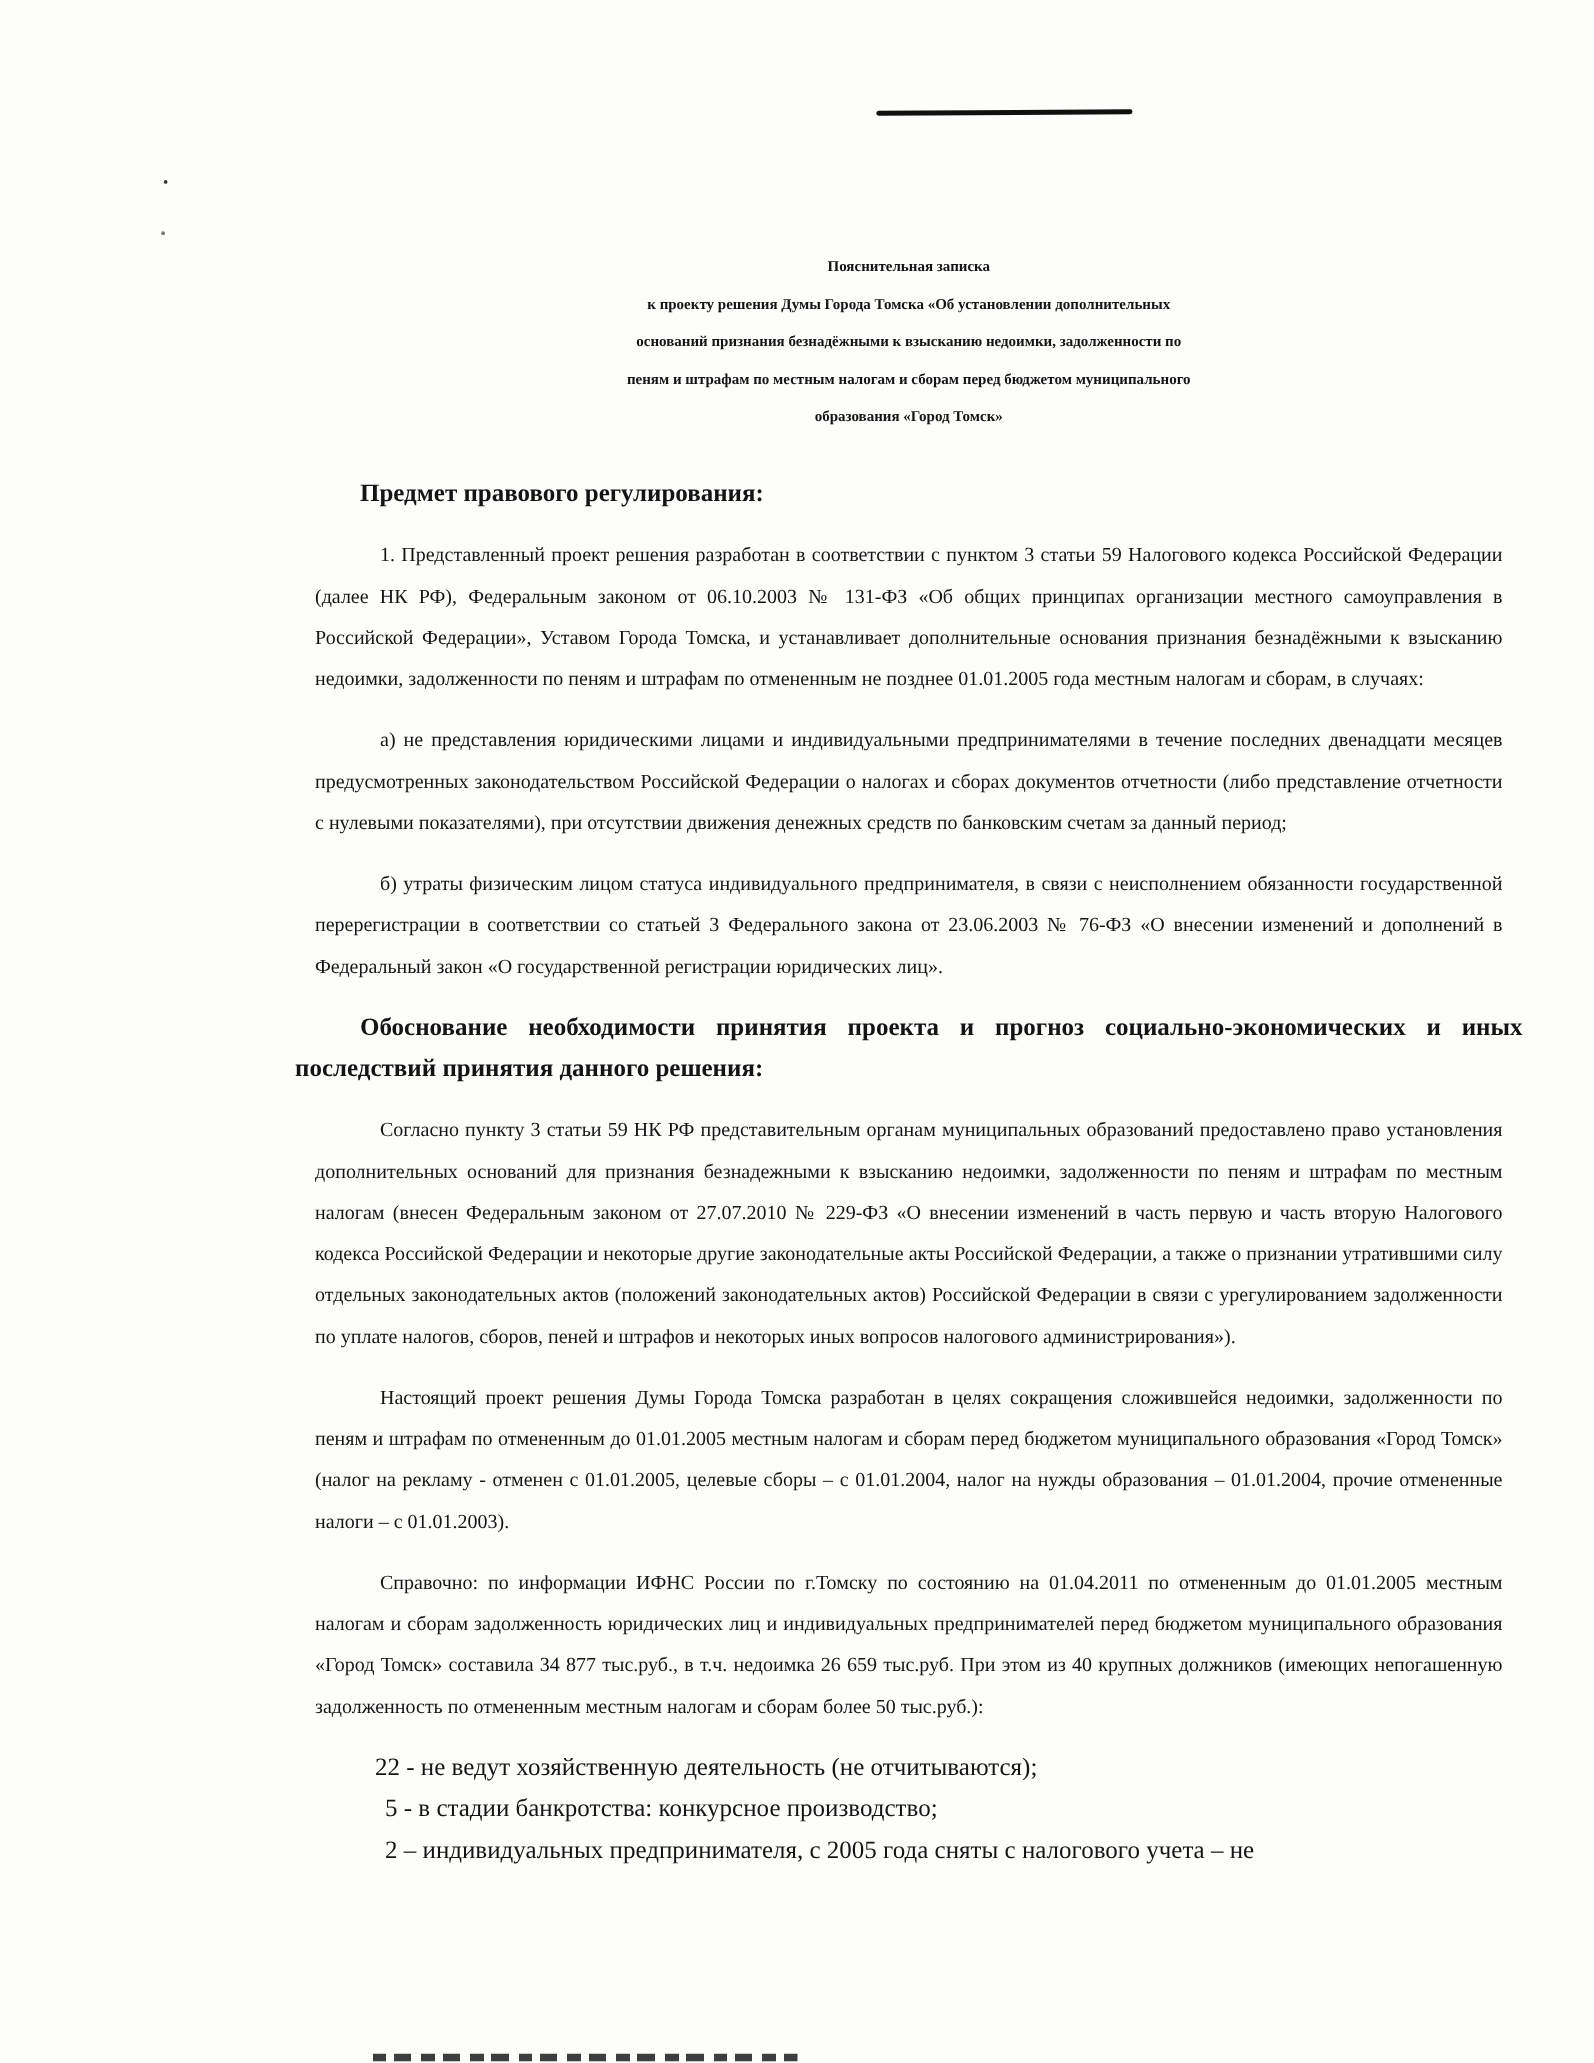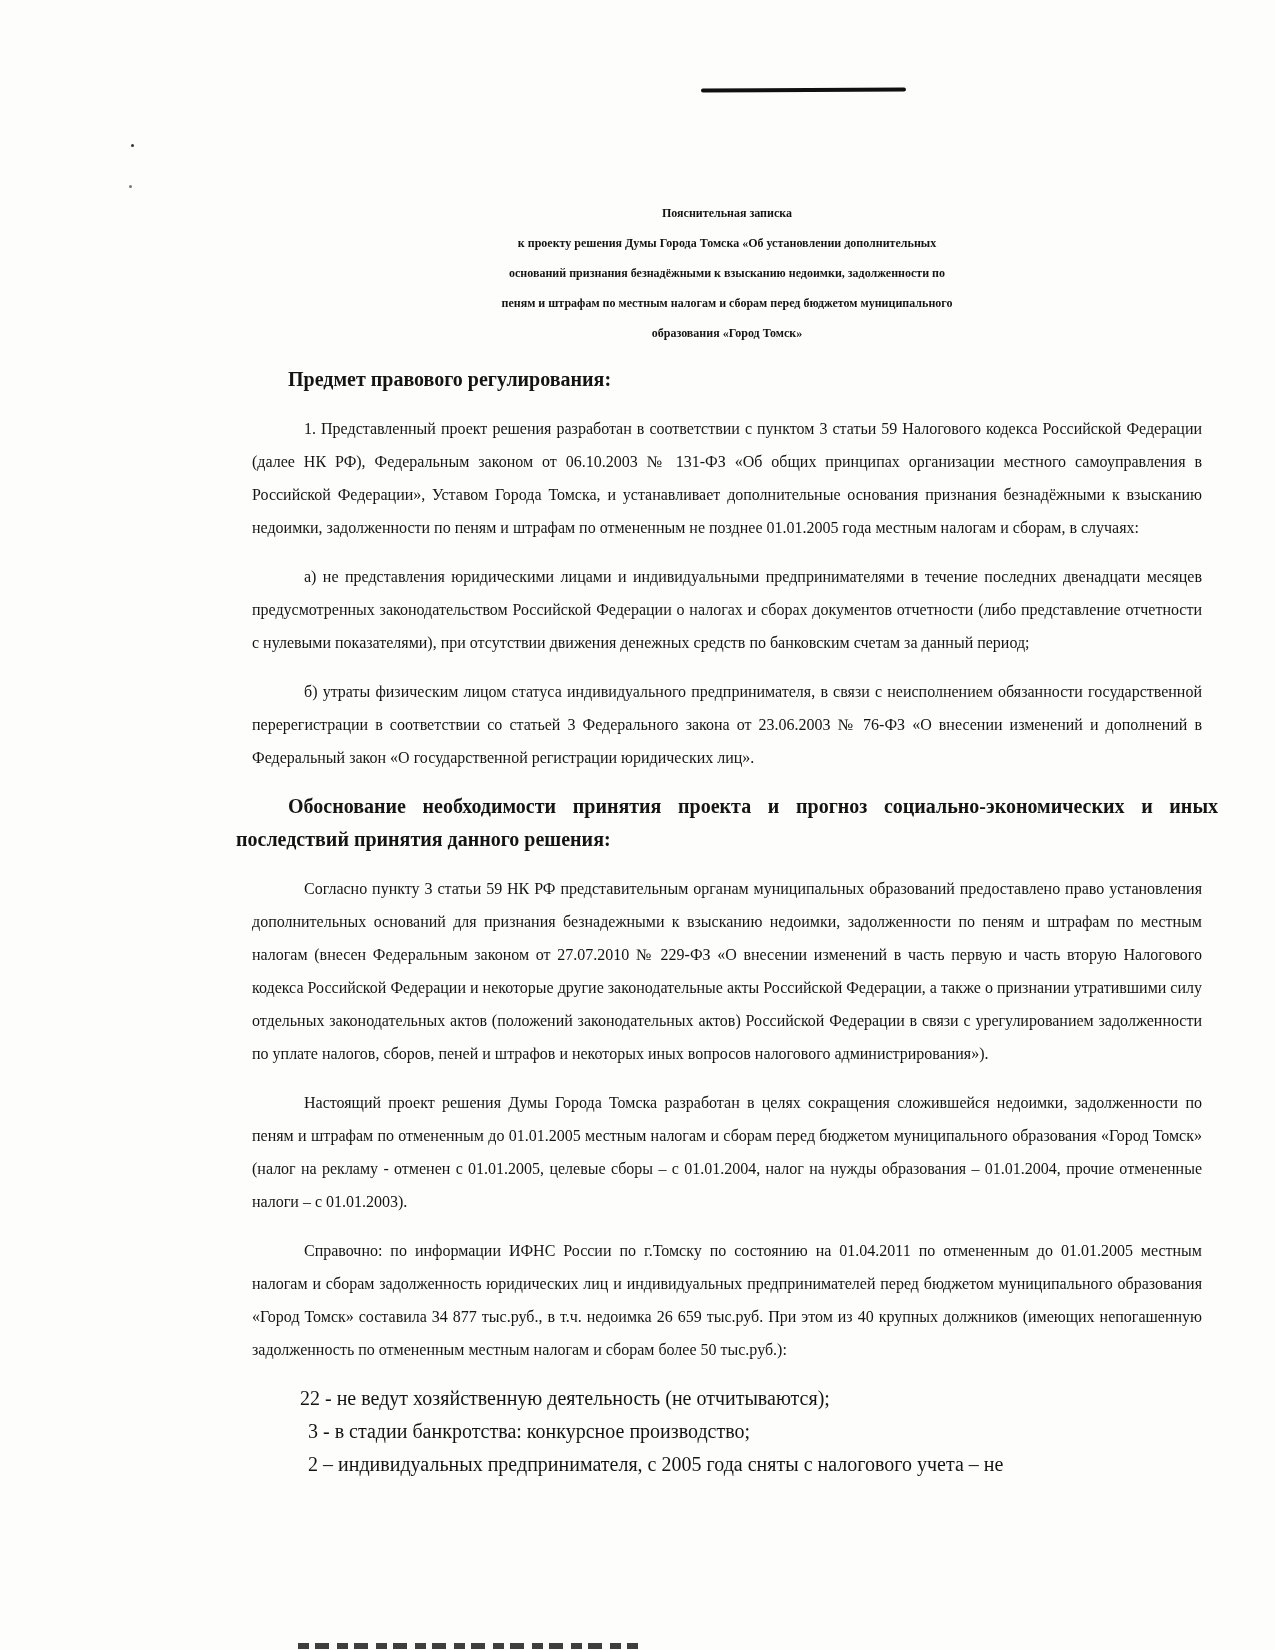--- a/index.html
+++ b/index.html
@@ -31,21 +31,21 @@
     margin: 0 0 0 0;
   }
   .section-heading {
     font-weight: 700;
     font-size: 20px;
     line-height: 33px;
     text-align: justify;
     text-indent: 52px;
     margin: 0;
   }
-  .mt-gap { margin-top: 15px; }
+  .mt-gap { margin-top: 31px; }
   .mt-gap2 { margin-top: 16px; }
   p.body-par {
     font-size: 16px;
     line-height: 33px;
     text-align: justify;
     text-indent: 52px;
     margin: 16px;
   }
   p.list-line {
     font-size: 20px;
@@ -123,21 +123,21 @@
     <p class="section-heading mt-gap2">Обоснование необходимости принятия проекта  и прогноз социально-экономических и иных последствий принятия данного решения:</p>
 
     <p class="body-par">Согласно пункту 3 статьи 59 НК РФ представительным органам муниципальных образований предоставлено право установления дополнительных оснований для признания безнадежными к взысканию недоимки, задолженности по пеням и штрафам по местным налогам (внесен Федеральным законом от 27.07.2010 № 229-ФЗ «О внесении изменений в часть первую и часть вторую Налогового кодекса Российской Федерации и некоторые другие законодательные акты Российской Федерации, а также о признании утратившими силу отдельных законодательных актов (положений законодательных актов) Российской Федерации в связи с урегулированием задолженности по уплате налогов, сборов, пеней и штрафов и некоторых иных вопросов налогового администрирования»).</p>
 
     <p class="body-par">Настоящий проект решения Думы Города Томска разработан в целях сокращения сложившейся недоимки, задолженности по пеням и штрафам по отмененным до 01.01.2005 местным налогам и сборам перед бюджетом муниципального образования «Город Томск» (налог на рекламу - отменен с 01.01.2005, целевые сборы – с 01.01.2004, налог на нужды образования – 01.01.2004, прочие отмененные налоги – с 01.01.2003).</p>
 
     <p class="body-par">Справочно: по информации ИФНС России по г.Томску по состоянию на 01.04.2011 по отмененным до 01.01.2005 местным налогам и сборам  задолженность юридических лиц и индивидуальных предпринимателей перед бюджетом муниципального образования «Город Томск» составила 34 877 тыс.руб., в т.ч. недоимка 26 659 тыс.руб. При этом из 40 крупных должников  (имеющих непогашенную задолженность по отмененным местным налогам и сборам  более 50 тыс.руб.):</p>
 
     <p class="list-line indent-a">22 - не ведут хозяйственную деятельность (не отчитываются);</p>
 
-    <p class="list-line indent-b">3 - в стадии банкротства: конкурсное производство;</p>
+    <p class="list-line indent-b">5 - в стадии банкротства: конкурсное производство;</p>
 
     <p class="list-line indent-b">2 – индивидуальных предпринимателя, с 2005 года сняты с налогового учета – не</p>
 
   </div>
 
   <div class="artifact-bottom-sliver"></div>
 
 </div>
 
 </body></html>

